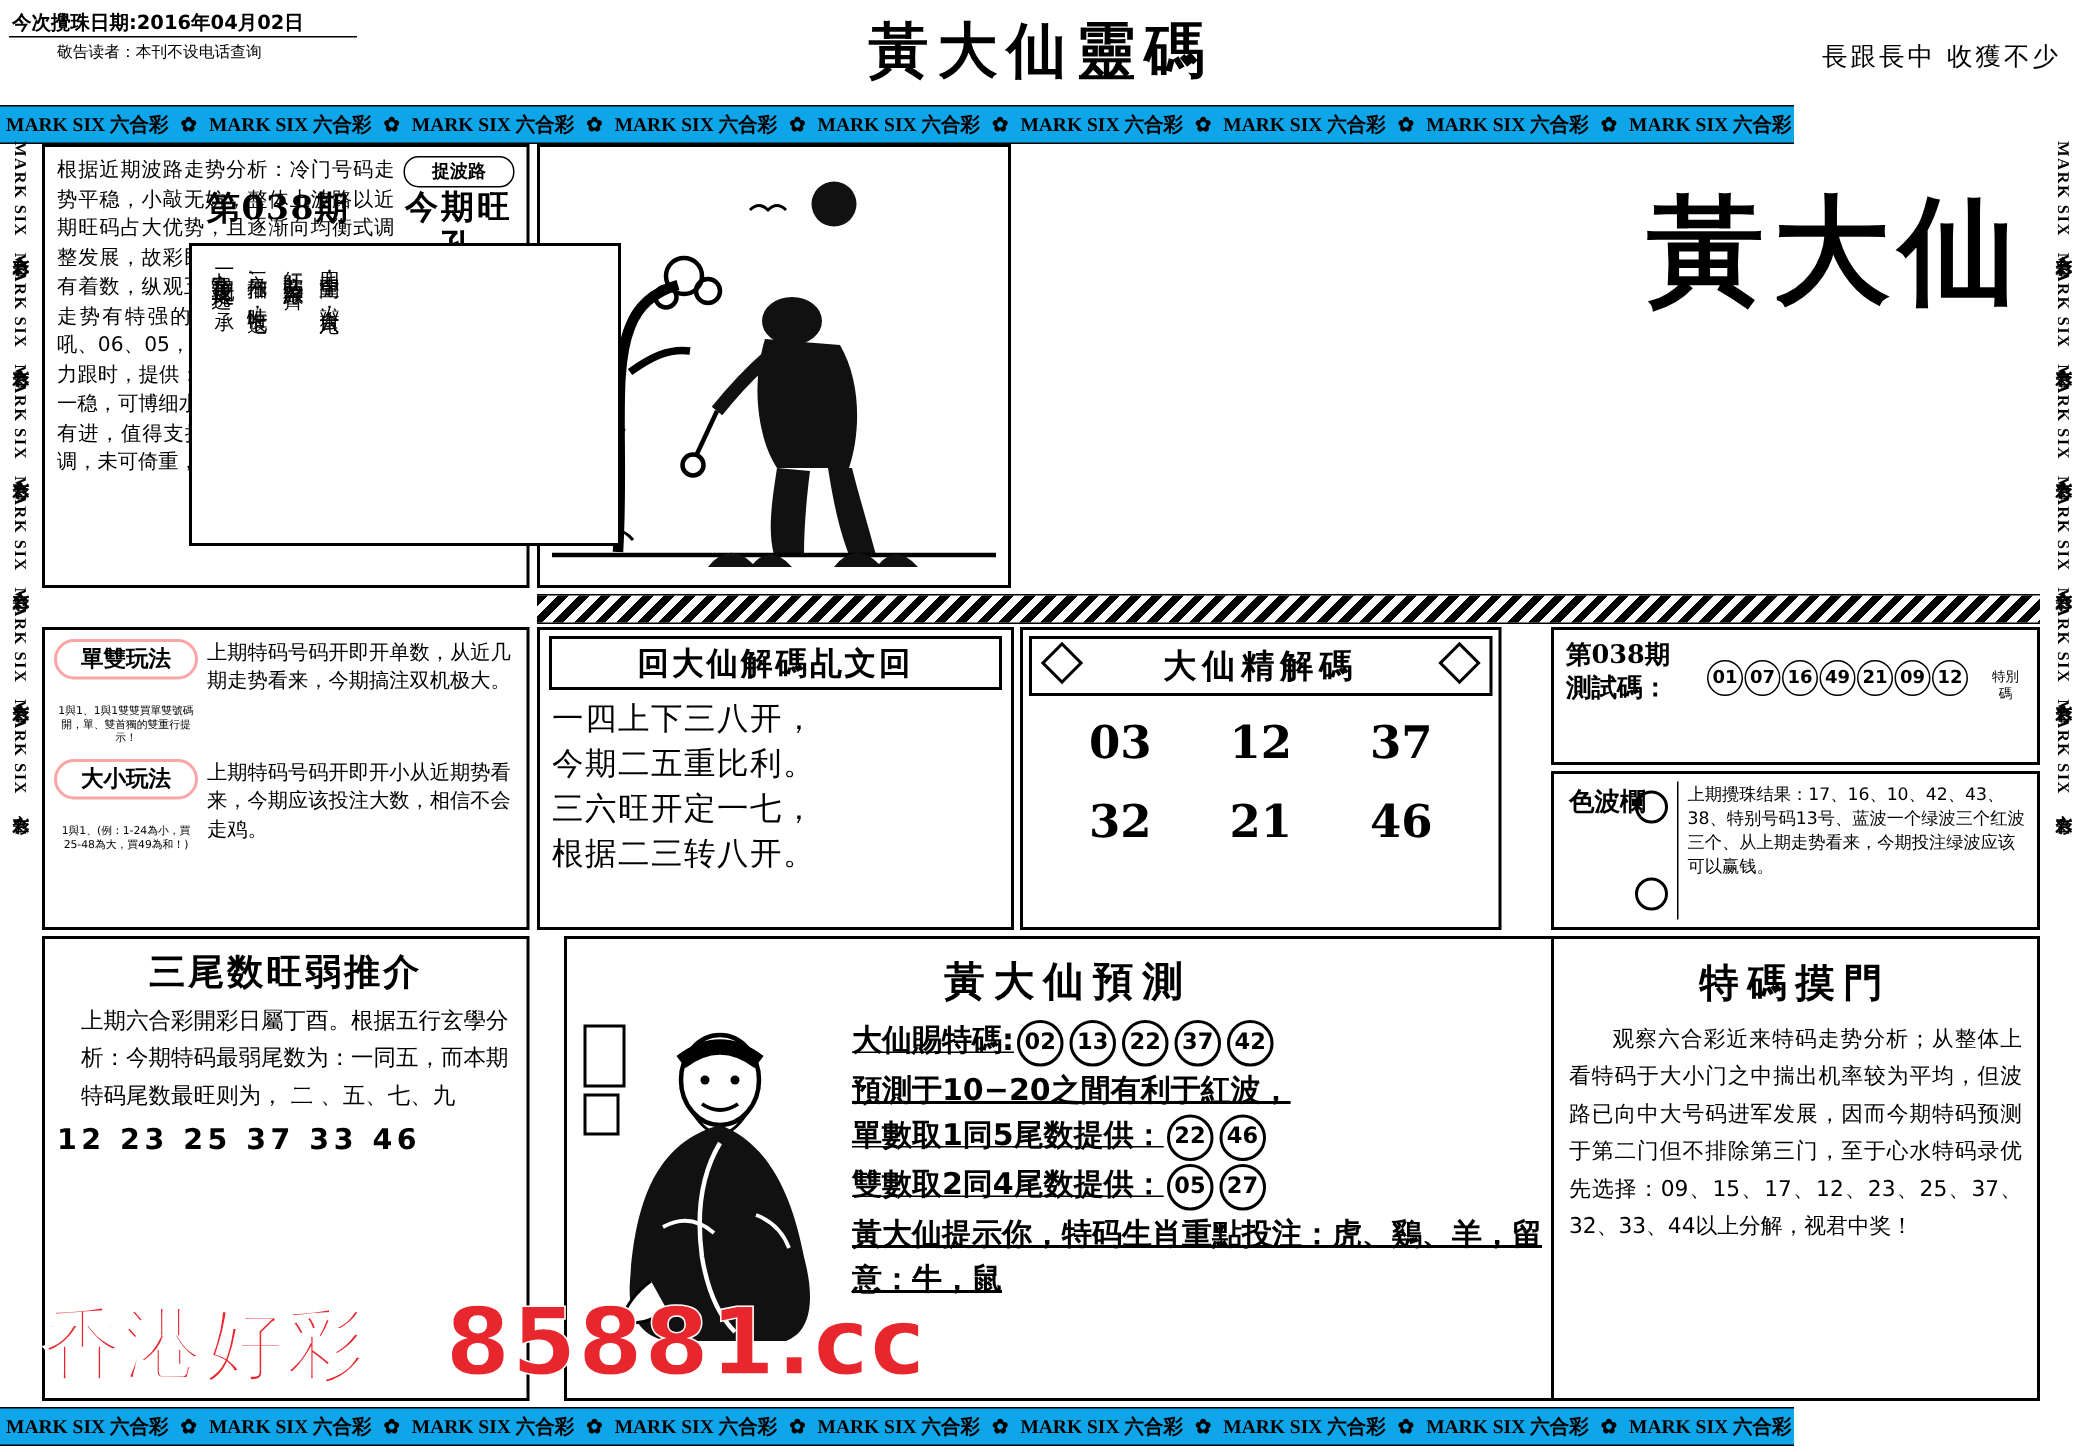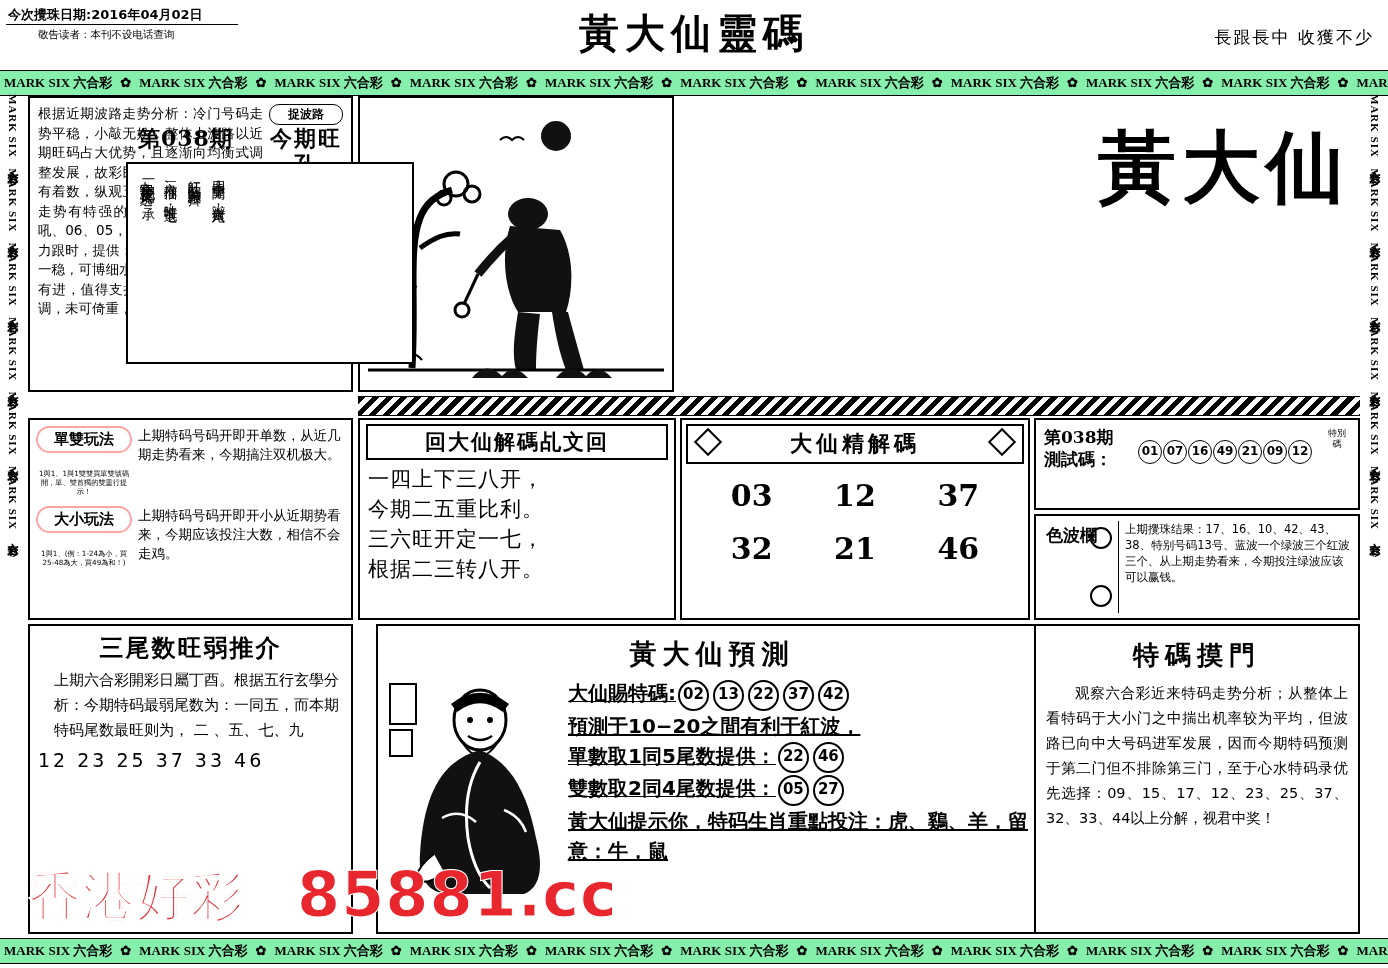--- a/index.html
+++ b/index.html
@@ -8,21 +8,21 @@
 
   
   .topbar{position:absolute;left:0;top:0;width:1388px;height:70px;}
   .date-line{position:absolute;left:8px;top:6px;font-size:13px;font-weight:bold;}
   .sub-line{position:absolute;left:38px;top:28px;font-size:10.5px;}
   .hr-thin{position:absolute;left:6px;top:24px;width:232px;height:1px;background:#000;}
   .main-title{position:absolute;left:0;right:0;top:6px;text-align:center;font-family:"DejaVu Serif","Liberation Serif",serif;font-weight:bold;font-size:40px;letter-spacing:6px;}
   .slogan{position:absolute;right:14px;top:26px;font-size:17px;font-weight:normal;letter-spacing:2px;font-family:"DejaVu Serif","Liberation Serif",serif;}
 
   
-  .strip{position:absolute;left:0;width:1388px;height:24px;background:#86efac;border-top:1px solid #000;border-bottom:1px solid #000;overflow:hidden;white-space:nowrap;font-size:13px;font-weight:bold;display:flex;align-items:center;}
+  .strip{position:absolute;left:0;width:1196px;height:24px;background:#0ea5e9;border-top:1px solid #000;border-bottom:1px solid #000;overflow:hidden;white-space:nowrap;font-size:13px;font-weight:bold;display:flex;align-items:center;}
   .strip span{display:inline-block;padding:0 4px;font-family:"Liberation Serif",serif;}
   .strip .flower{font-size:13px;}
   .strip-top{top:70px;}
   .strip-bottom{top:938px;}
 
   .side{position:absolute;top:94px;width:26px;height:844px;overflow:hidden;font-size:11px;font-weight:bold;}
   .side-l{left:0;}
   .side-r{right:0;}
   .side .vtxt{writing-mode:vertical-rl;text-orientation:mixed;line-height:26px;letter-spacing:1px;white-space:nowrap;font-family:"Liberation Serif",serif;}
 
@@ -54,42 +54,42 @@
   .rule{display:flex;gap:6px;margin-bottom:10px;}
   .rule-badge{width:96px;flex:0 0 96px;}
   .rule-badge .rb-title{border:2px solid #fca5a5;border-radius:14px;text-align:center;font-size:15px;font-weight:bold;padding:2px 0;font-family:"DejaVu Serif",serif;}
   .rule-badge .rb-sub{font-size:7.2px;line-height:9px;text-align:center;margin-top:16px;}
   .rule-txt{font-size:13.5px;line-height:19px;}
 
   .b-verse{left:330px;top:322px;width:318px;height:202px;padding:4px 6px;}
   .verse-head{border:2px solid #000;text-align:center;font-size:21px;font-weight:bold;font-family:"DejaVu Serif",serif;padding:2px 0;letter-spacing:2px;}
   .verse-body{font-size:21px;line-height:30px;font-family:"DejaVu Serif","Liberation Serif",serif;padding:4px 2px 0 2px;letter-spacing:1px;}
 
-  .b-jiema{left:652px;top:322px;width:350px;height:202px;}
+  .b-jiema{left:652px;top:322px;width:321px;height:202px;}
   .jiema-head{margin:4px;border:2px solid #000;text-align:center;font-size:22px;font-weight:bold;font-family:"DejaVu Serif",serif;padding:3px 0;letter-spacing:4px;position:relative;}
   .diamond{position:absolute;top:6px;width:16px;height:16px;border:2px solid #000;transform:rotate(45deg);}
   .diamond.l{left:10px;} .diamond.r{right:10px;}
   .jiema-nums{display:flex;justify-content:space-around;font-size:30px;font-weight:bold;font-family:"DejaVu Serif",serif;padding:10px 18px 0 18px;}
 
   .b-test{left:1006px;top:322px;width:326px;height:92px;padding:6px 8px;}
   .test-label{font-size:17px;font-weight:bold;line-height:22px;font-family:"DejaVu Serif",serif;}
   .ball{display:inline-block;border:1.6px solid #000;border-radius:50%;width:22px;height:22px;line-height:20px;text-align:center;font-size:12px;font-weight:bold;margin-right:1px;}
   .spec-label{font-size:9px;line-height:11px;text-align:center;}
 
   .b-color{left:1006px;top:418px;width:326px;height:106px;padding:5px 6px;display:flex;gap:6px;}
   .colbox{width:76px;flex:0 0 76px;border-right:1px solid #000;position:relative;}
   .colbox .ctxt{font-size:17px;font-weight:bold;font-family:"DejaVu Serif",serif;line-height:28px;}
   .ring{position:absolute;width:18px;height:18px;border:2px solid #000;border-radius:50%;}
   .color-note{font-size:11.5px;line-height:16px;}
 
   
   .b-tail{left:0;top:528px;width:325px;height:310px;padding:6px 8px;}
   .tail-head{font-size:24px;font-weight:bold;font-family:"DejaVu Serif",serif;letter-spacing:2px;text-align:center;margin-bottom:4px;}
   .tail-txt{font-size:15px;line-height:25px;font-family:"DejaVu Sans",sans-serif;margin-left:16px;}
-  .tail-nums{font-size:19px;font-weight:normal;letter-spacing:3px;margin-top:6px;}
+  .tail-nums{font-size:19px;font-weight:bold;letter-spacing:3px;margin-top:6px;}
 
   .b-predict{left:348px;top:528px;width:672px;height:310px;padding:8px 6px;}
   .pred-title{text-align:center;font-size:27px;font-weight:bold;font-family:"DejaVu Serif",serif;letter-spacing:6px;margin:2px 0 6px 0;}
   .pred-body{display:flex;gap:6px;}
   .sage{width:178px;flex:0 0 178px;position:relative;}
   .pred-lines{flex:1;font-size:17px;line-height:30px;font-family:"DejaVu Sans",sans-serif;text-decoration:underline;}
   .pred-lines .big{font-size:20px;font-weight:bold;}
   .oball{display:inline-block;border:2px solid #000;border-radius:50%;width:27px;height:27px;line-height:24px;text-align:center;font-size:15px;font-weight:bold;margin:0 2px;vertical-align:middle;}
 
   .b-door{left:1006px;top:528px;width:326px;height:310px;padding:6px 10px;}
@@ -275,21 +275,21 @@
 
     <div class="box b-test">
       <div style="display:flex;gap:8px;align-items:flex-start;">
         <div style="flex:0 0 86px;">
           <div class="test-label">第038期</div>
           <div class="test-label">測試碼：</div>
         </div>
         <div style="flex:1;padding-top:14px;">
           <span class="ball">01</span><span class="ball">07</span><span class="ball">16</span><span class="ball">49</span><span class="ball">21</span><span class="ball">09</span><span class="ball">12</span>
         </div>
-        <div style="flex:0 0 26px;padding-top:2px;">
+        <div style="flex:0 0 26px;padding-top:2px;margin-top:19px;">
           <div class="spec-label">特別碼</div>
         </div>
       </div>
     </div>
 
     <div class="box b-color">
       <div class="colbox">
         <div class="ctxt" style="padding-left:4px;">色波欄</div>
         <span class="ring" style="left:48px;top:6px;"></span>
         <span class="ring" style="left:48px;top:64px;"></span>

